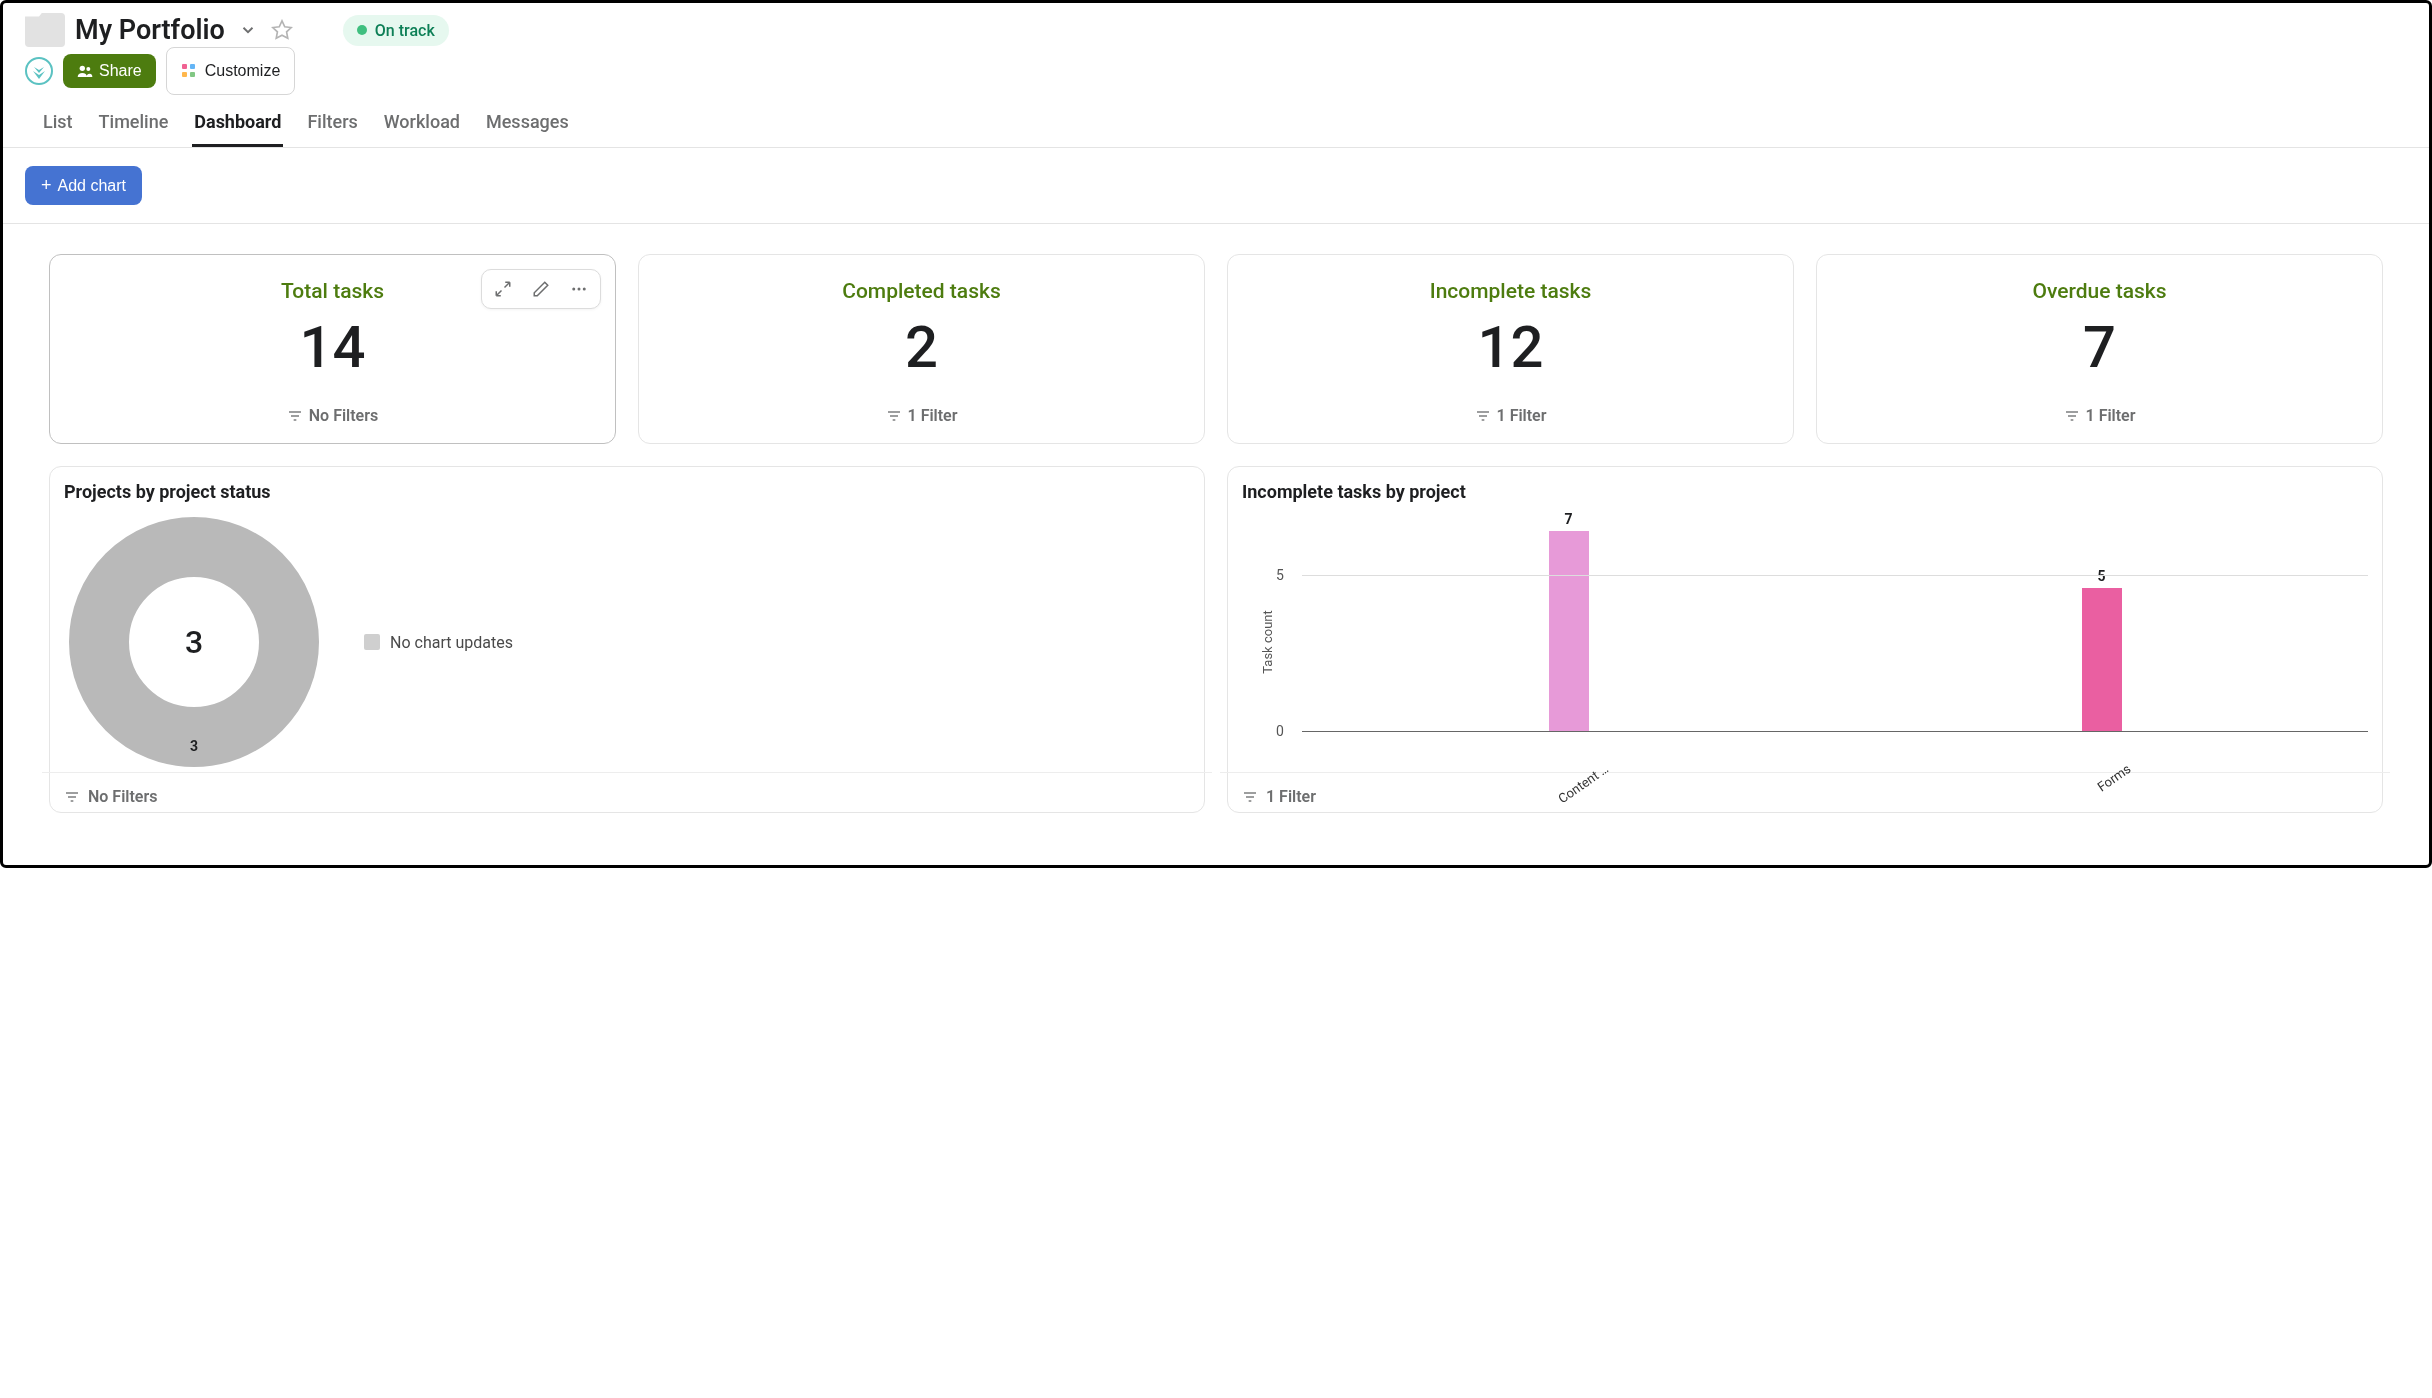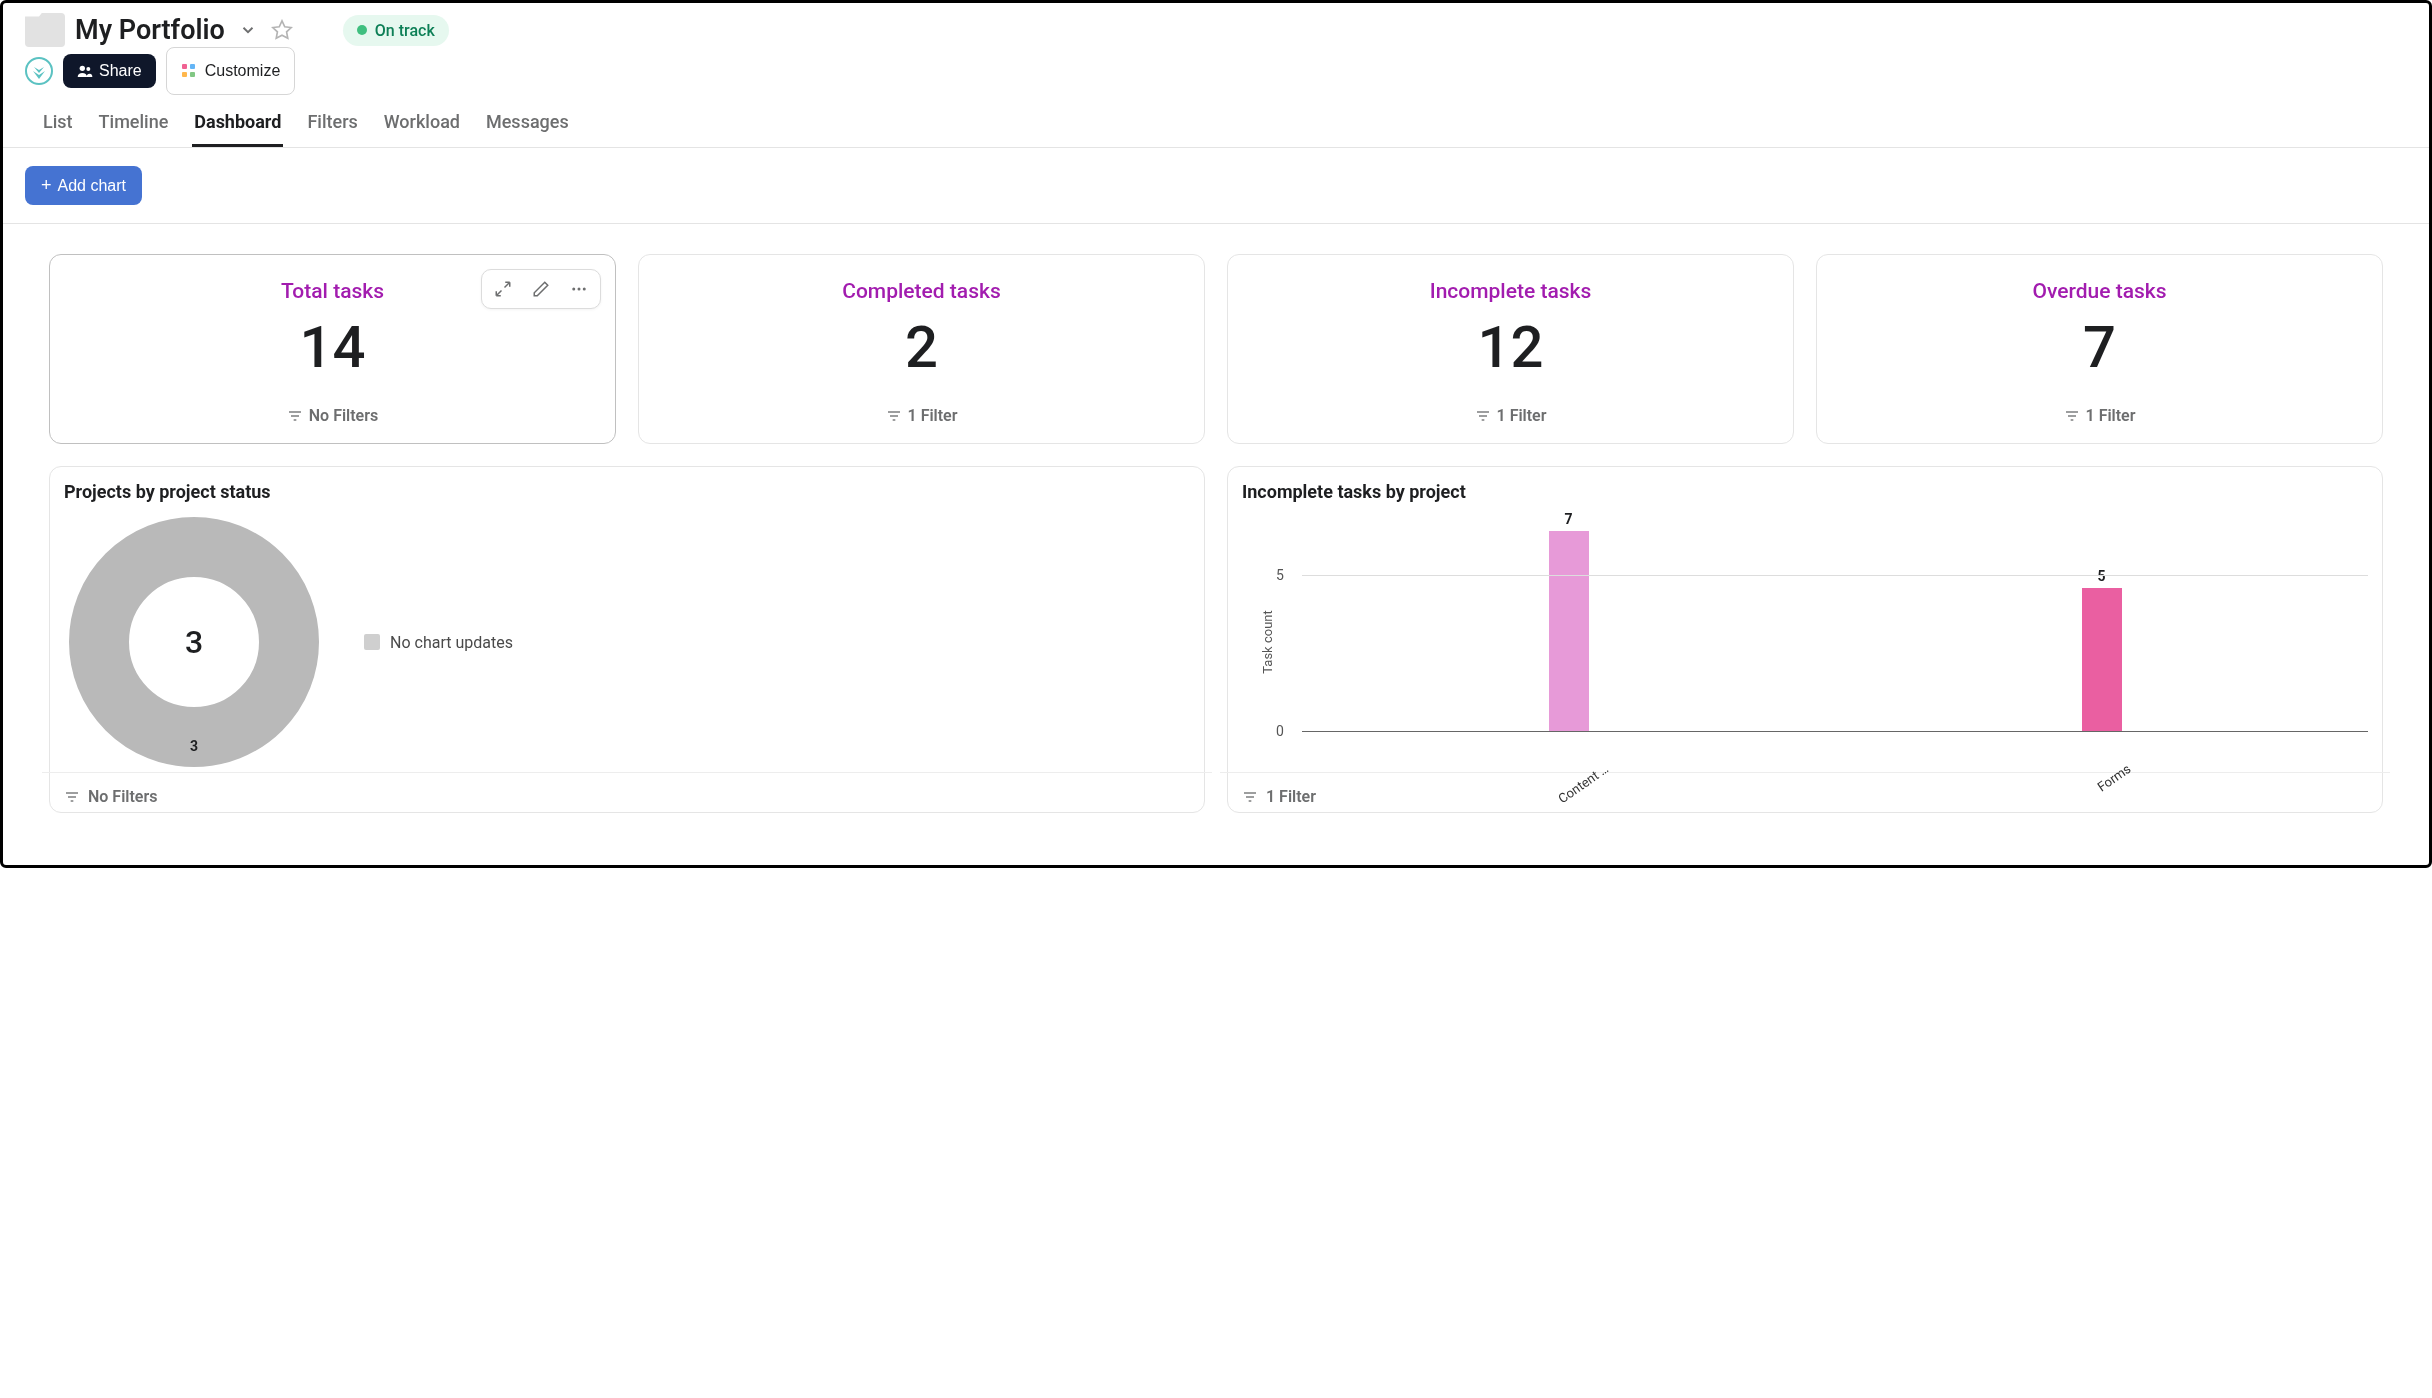--- a/index.html
+++ b/index.html
@@ -8,34 +8,34 @@
   .topbar { display:flex; align-items:flex-start; justify-content:space-between; padding:10px 22px 0 22px;flex-direction:column; }
   .title-row { display:flex; align-items:center; gap:10px; }
   .folder-icon { width:40px; height:34px; background:#e2e2e2; border-radius:4px; clip-path: polygon(0 10%, 35% 10%, 42% 0, 100% 0, 100% 100%, 0 100%); }
   .title { font-size:27px; font-weight:600; }
   .chevron-down { color:#6d6e6f; padding:2px 4px; }
   .star-icon { color:#b4b4b4; }
   .status-pill { display:inline-flex; align-items:center; gap:8px; background:#e6f8ef; color:#0d7f56; font-weight:500; font-size:16px; padding:6px 14px; border-radius:20px; margin-left:40px; }
   .status-dot { width:10px; height:10px; border-radius:50%; background:#3fbf7f; }
   .header-right { display:flex; align-items:center; gap:10px; }
   .app-logo { width:28px; height:28px; border-radius:50%; display:flex; align-items:center; justify-content:center; }
-  .share-btn { background:#0f172a; color:#fff; border:none; border-radius:8px; padding:8px 14px; font-size:16px; font-weight:500; display:flex; align-items:center; gap:6px; cursor:pointer; }
+  .share-btn { background:#4d7c0f; color:#fff; border:none; border-radius:8px; padding:8px 14px; font-size:16px; font-weight:500; display:flex; align-items:center; gap:6px; cursor:pointer; }
   .customize-btn { background:#fff; color:#1e1f21; border:1.5px solid #d6d6d6; border-radius:8px; padding:14px 14px; font-size:16px; font-weight:500; display:flex; align-items:center; gap:8px; cursor:pointer; }
   .tabs { display:flex; gap:22px; padding:10px 22px 0 38px; border-bottom:1px solid #e4e4e4; }
   .tab { font-size:18px; color:#6d6e6f; padding:6px 2px 12px 2px; cursor:pointer; font-weight:500; }
   .tab.active { color:#1e1f21; font-weight:700; border-bottom:3px solid #1e1f21; }
   .toolbar { padding:18px 22px; border-bottom:1px solid #e4e4e4; }
   .add-chart-btn { background:#4573d2; color:#fff; border:none; border-radius:8px; padding:9px 16px; font-size:16px; font-weight:500; display:flex; align-items:center; gap:6px; cursor:pointer; }
   .plus { font-size:18px; font-weight:500; }
   .dashboard { padding:30px 46px; }
   .row { display:flex; gap:22px; margin-bottom:22px; }
   .card { flex:1; border:1.5px solid #e5e5e5; border-radius:12px; background:#fff; position:relative; }
   .card.selected { border:1.5px solid #c0c0c0; }
   .stat-card { display:flex; flex-direction:column; align-items:center; padding:24px 18px 18px 18px; min-height:190px; }
-  .card-title { font-size:21px; font-weight:500; color:#a21caf; margin-bottom:4px; text-align:center; }
+  .card-title { font-size:21px; font-weight:500; color:#4d7c0f; margin-bottom:4px; text-align:center; }
   .big-number { font-size:58px; font-weight:500; margin:6px 0 8px 0; }
   .filter-row { display:flex; align-items:center; gap:6px; color:#6d6e6f; font-size:16px; font-weight:600; margin-top:auto; }
   .filter-icon { display:inline-flex; }
   .hover-actions { position:absolute; top:14px; right:14px; background:#fff; border:1.5px solid #dcdcdc; border-radius:10px; display:flex; align-items:center; padding:4px 2px; box-shadow:0 1px 3px rgba(0,0,0,0.05); }
   .action-btn { background:none; border:none; padding:6px 10px; cursor:pointer; color:#6d6e6f; display:flex; align-items:center; }
   .chart-card { padding:14px; display:flex; flex-direction:column; }
   .chart-title { font-size:18px; font-weight:700; margin-bottom:10px; }
   .donut-wrap { display:flex; align-items:center; gap:40px; flex:1; }
   .donut { position:relative; width:260px; height:260px; }
   .donut-center { position:absolute; top:50%; left:50%; transform:translate(-50%,-50%); font-size:32px; font-weight:500; }

